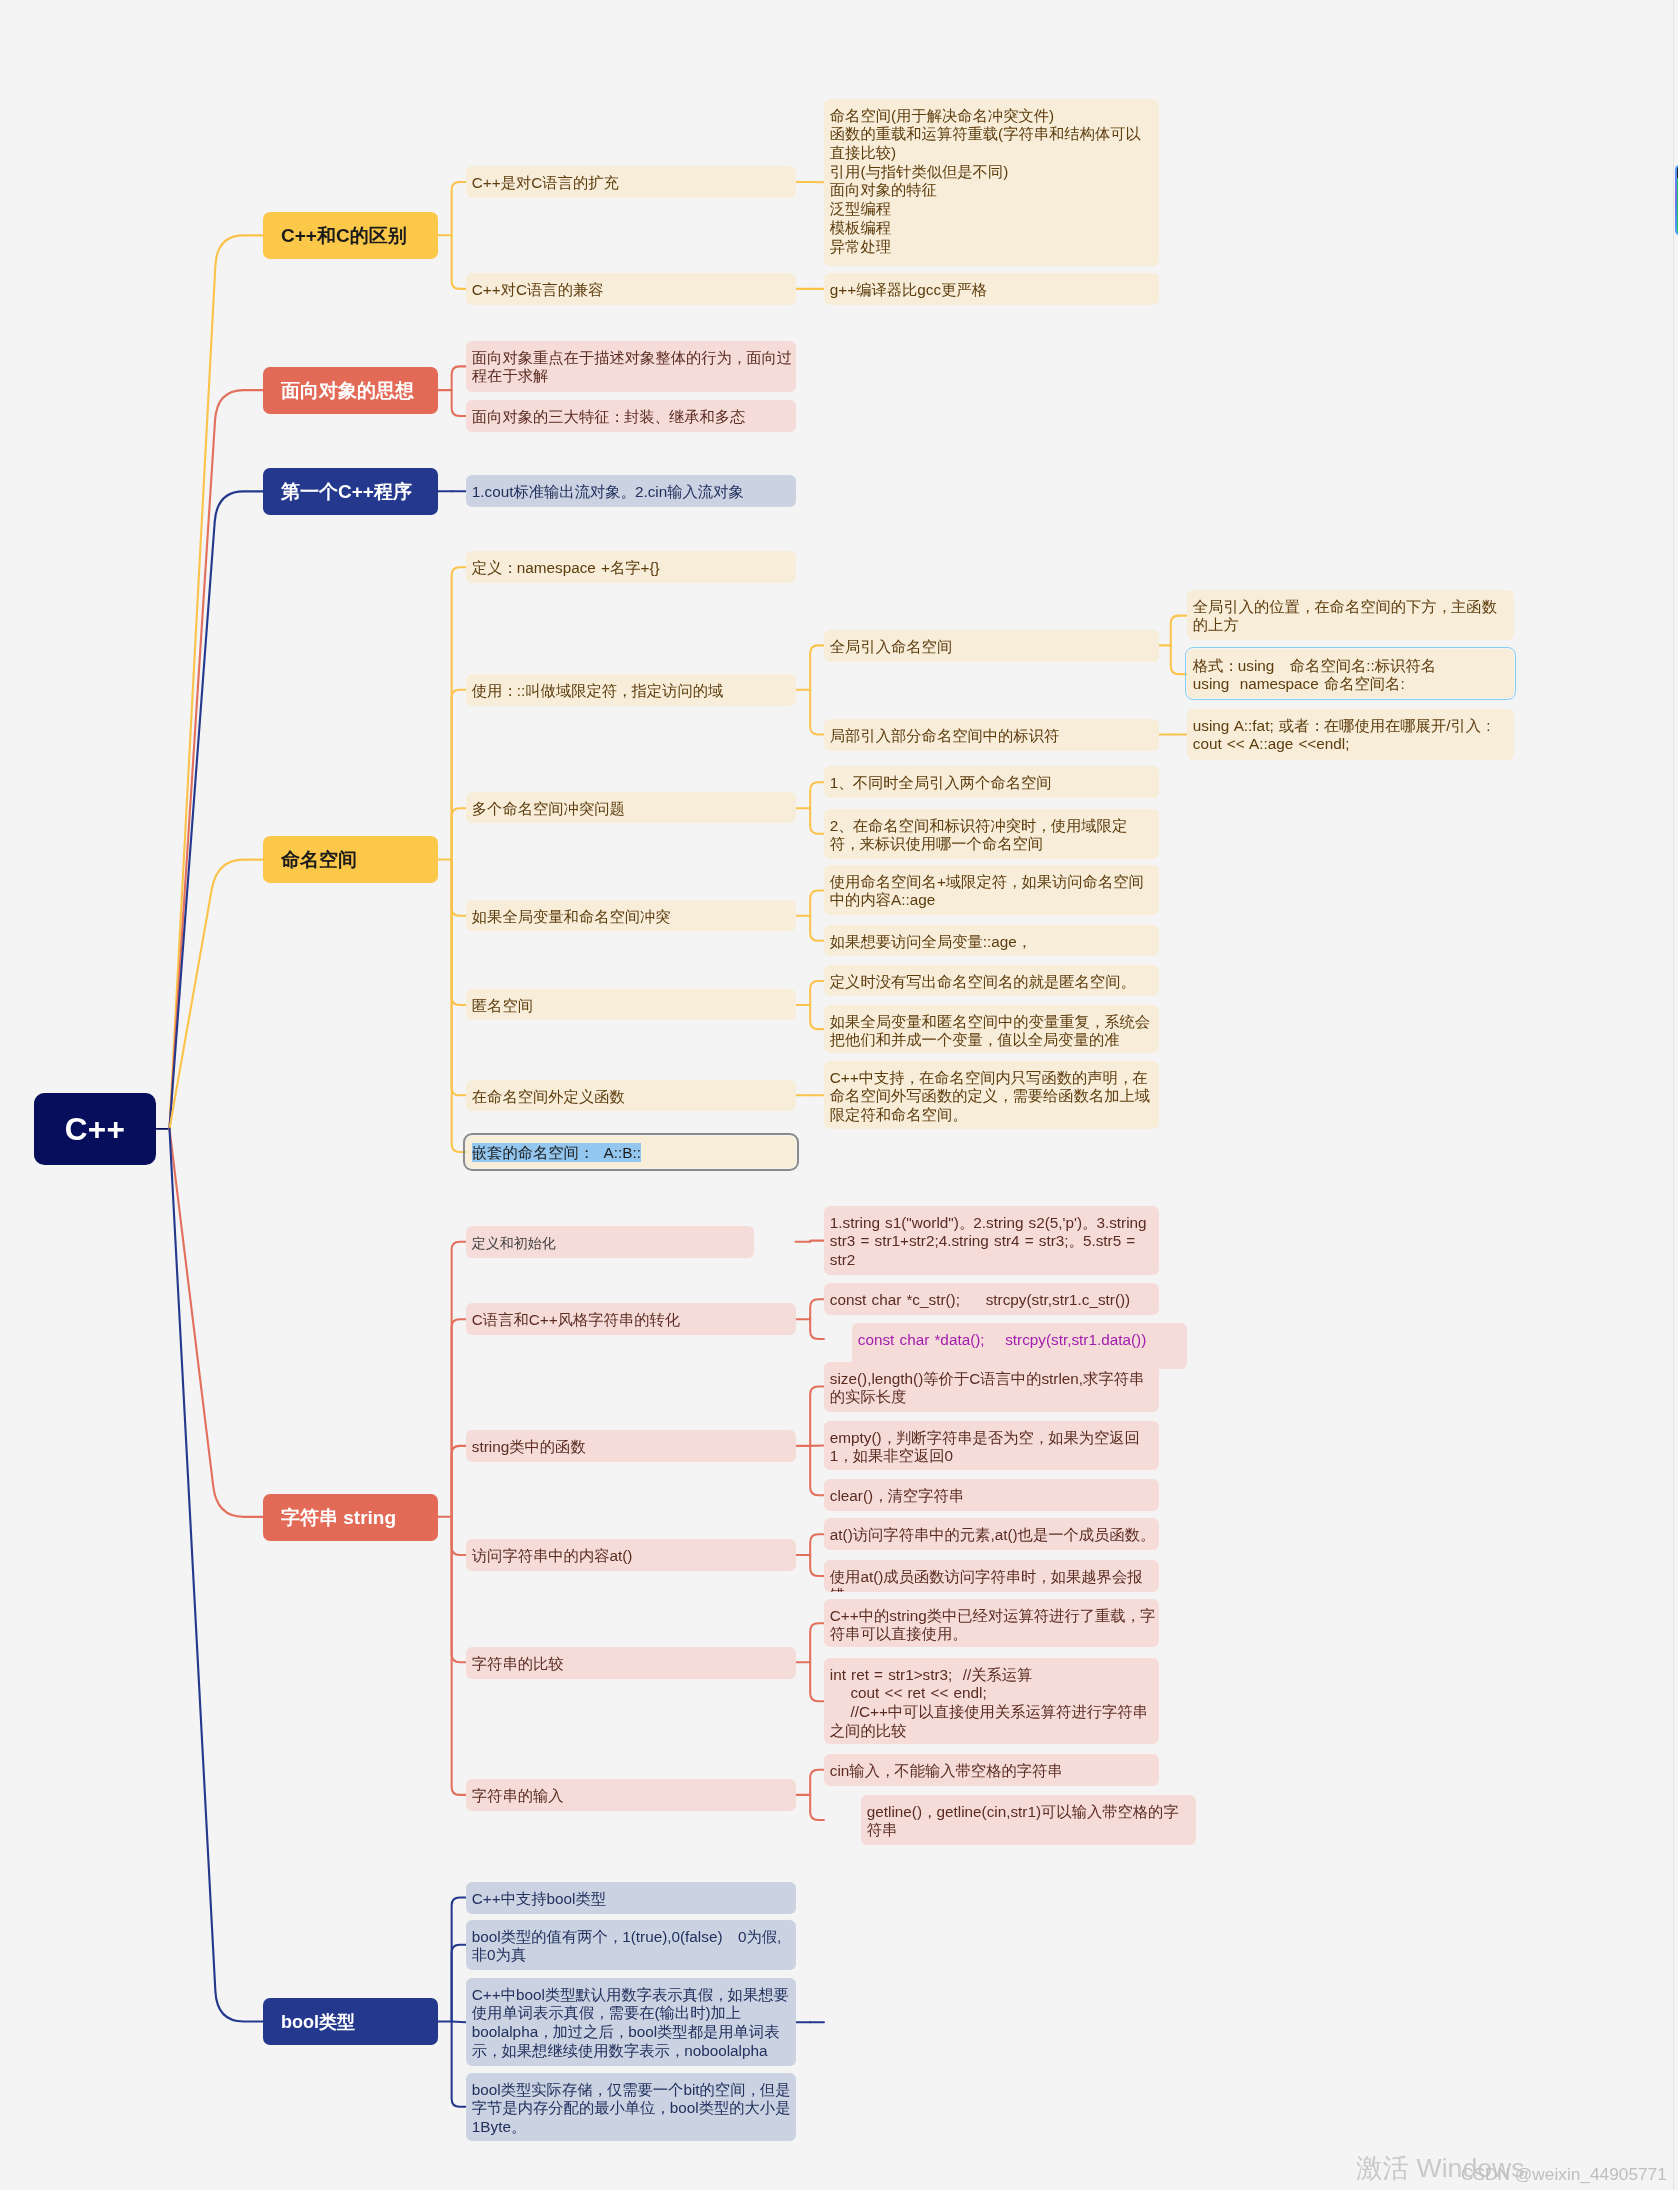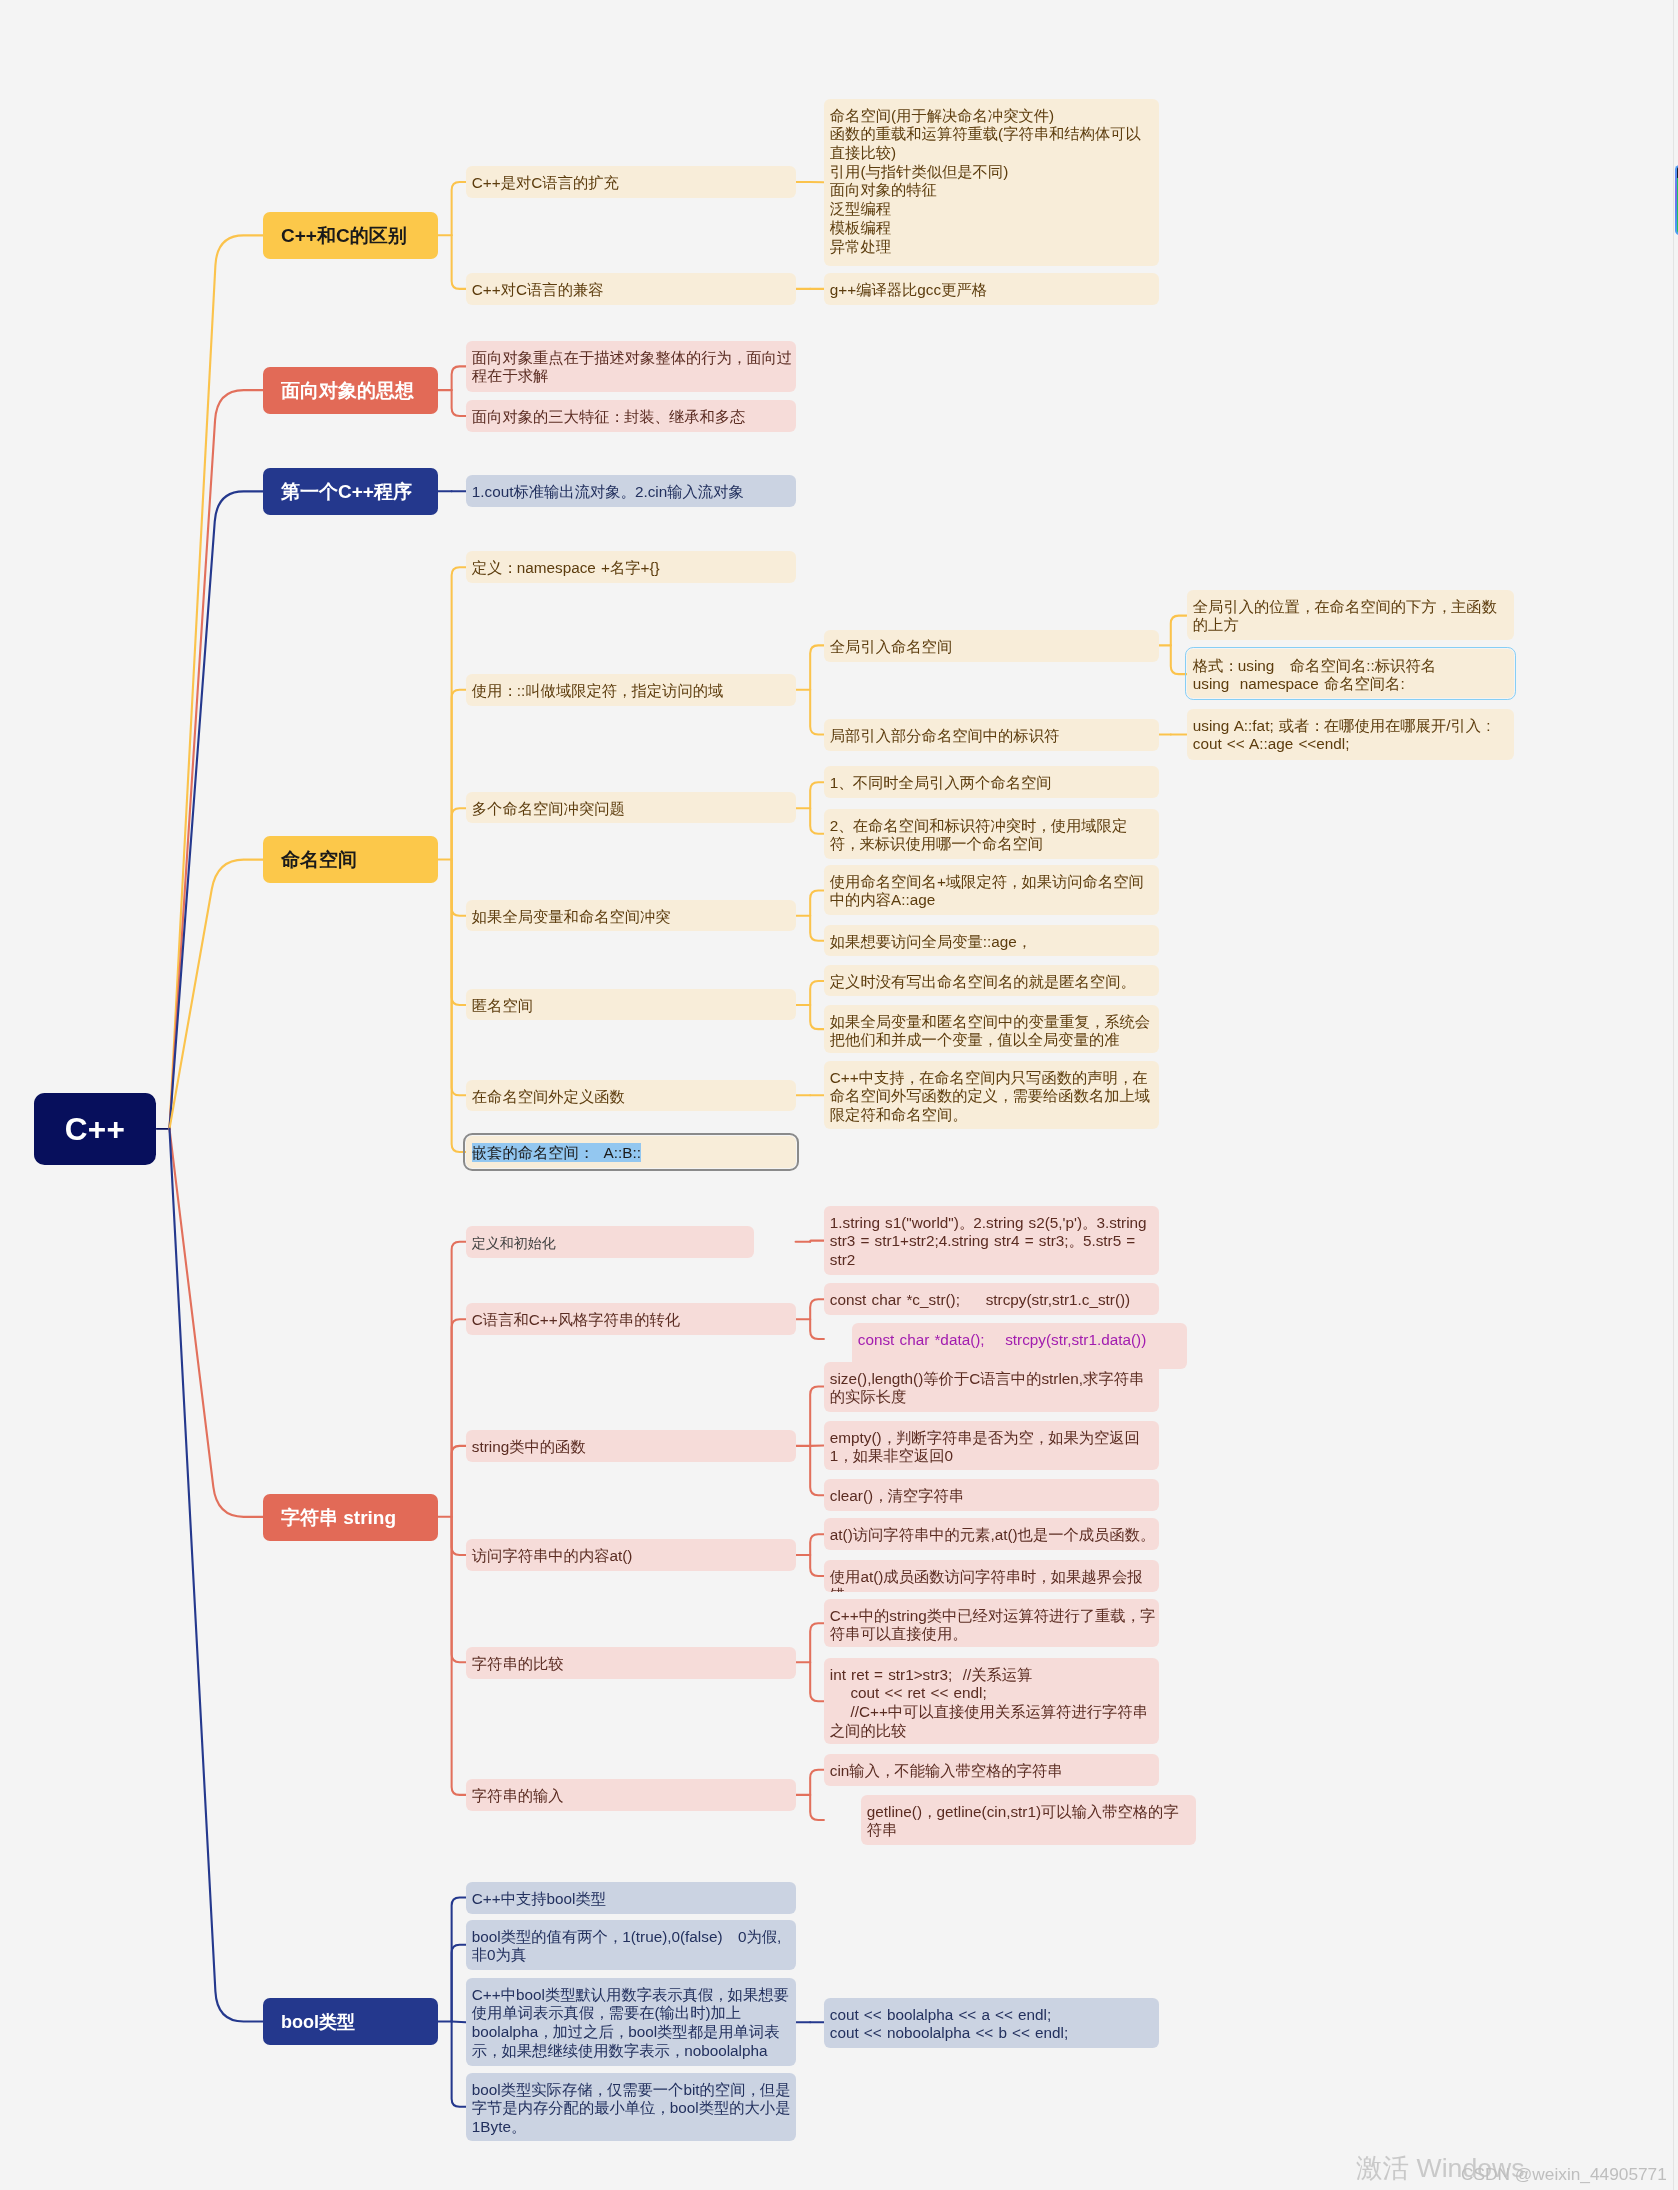--- a/index.html
+++ b/index.html
@@ -192,19 +192,17 @@
     //C++中可以直接使用关系运算符进行字符串之间的比较</span></div>
     <div class="node leaf" style="left: 466px; top: 1779px; width: 330px; height: 32px; background: rgb(246, 220, 217); color: rgb(90, 43, 33); font-size: 15.3px; line-height: 18.7px;"><span>字符串的输入</span></div>
     <div class="node leaf" style="left: 824px; top: 1754px; width: 335px; height: 32px; background: rgb(246, 220, 217); color: rgb(90, 43, 33); font-size: 15.3px; line-height: 18.7px;"><span>cin输入<span class="p">，</span>不能输入带空格的字符串</span></div>
     <div class="node leaf" style="left: 824px; top: 1795px; width: 335px; height: 50px; background: rgb(246, 220, 217); color: rgb(90, 43, 33); font-size: 15.3px; line-height: 18.7px; margin-left: 37px;"><span>getline()<span class="p">，</span>getline(cin,str1)可以输入带空格的字符串</span></div>
     <div class="node head" style="left: 263px; top: 1998px; width: 175px; height: 47px; background: rgb(36, 56, 141); color: rgb(255, 255, 255); font-size: 18px;">
       <span class="t">bool类型</span>
     </div>
     <div class="node leaf" style="left: 466px; top: 1882px; width: 330px; height: 32px; background: rgb(203, 211, 226); color: rgb(34, 48, 94); font-size: 15.3px; line-height: 18.7px;"><span>C++中支持bool类型</span></div>
     <div class="node leaf" style="left: 466px; top: 1920px; width: 330px; height: 50px; background: rgb(203, 211, 226); color: rgb(34, 48, 94); font-size: 15.3px; line-height: 18.7px;"><span>bool类型的值有两个<span class="p">，</span>1(true),0(false)   0为假,非0为真</span></div>
     <div class="node leaf" style="left: 466px; top: 1978px; width: 330px; height: 88px; background: rgb(203, 211, 226); color: rgb(34, 48, 94); font-size: 15.3px; line-height: 18.7px;"><span>C++中bool类型默认用数字表示真假<span class="p">，</span>如果想要使用单词表示真假<span class="p">，</span>需要在(输出时)加上boolalpha<span class="p">，</span>加过之后<span class="p">，</span>bool类型都是用单词表示<span class="p">，</span>如果想继续使用数字表示<span class="p">，</span>noboolalpha</span></div>
-    <div class="node leaf" style="left: 824px; top: 1998px; width: 335px; height: 50px; background: rgb(203, 211, 226); color: rgb(34, 48, 94); font-size: 15.3px; line-height: 18.7px;"><span>cout &lt;&lt; boolalpha &lt;&lt; a &lt;&lt; endl;
-cout &lt;&lt; noboolalpha &lt;&lt; b &lt;&lt; endl;</span></div>
     <div class="node leaf" style="left: 466px; top: 2073px; width: 330px; height: 68px; background: rgb(203, 211, 226); color: rgb(34, 48, 94); font-size: 15.3px; line-height: 18.7px;"><span>bool类型实际存储<span class="p">，</span>仅需要一个bit的空间<span class="p">，</span>但是字节是内存分配的最小单位<span class="p">，</span>bool类型的大小是1Byte<span class="p">。</span></span></div>
     <div class="wm" style="left: 1356px; top: 2150px; font-size: 26.6px; color: rgb(201, 201, 201);">激活 Windows</div>
     <div class="wm" style="left: 1461px; top: 2164px; font-size: 17.3px; color: rgb(190, 190, 190);">CSDN @weixin_44905771</div>
   </div>
 
 
 </body></html>

